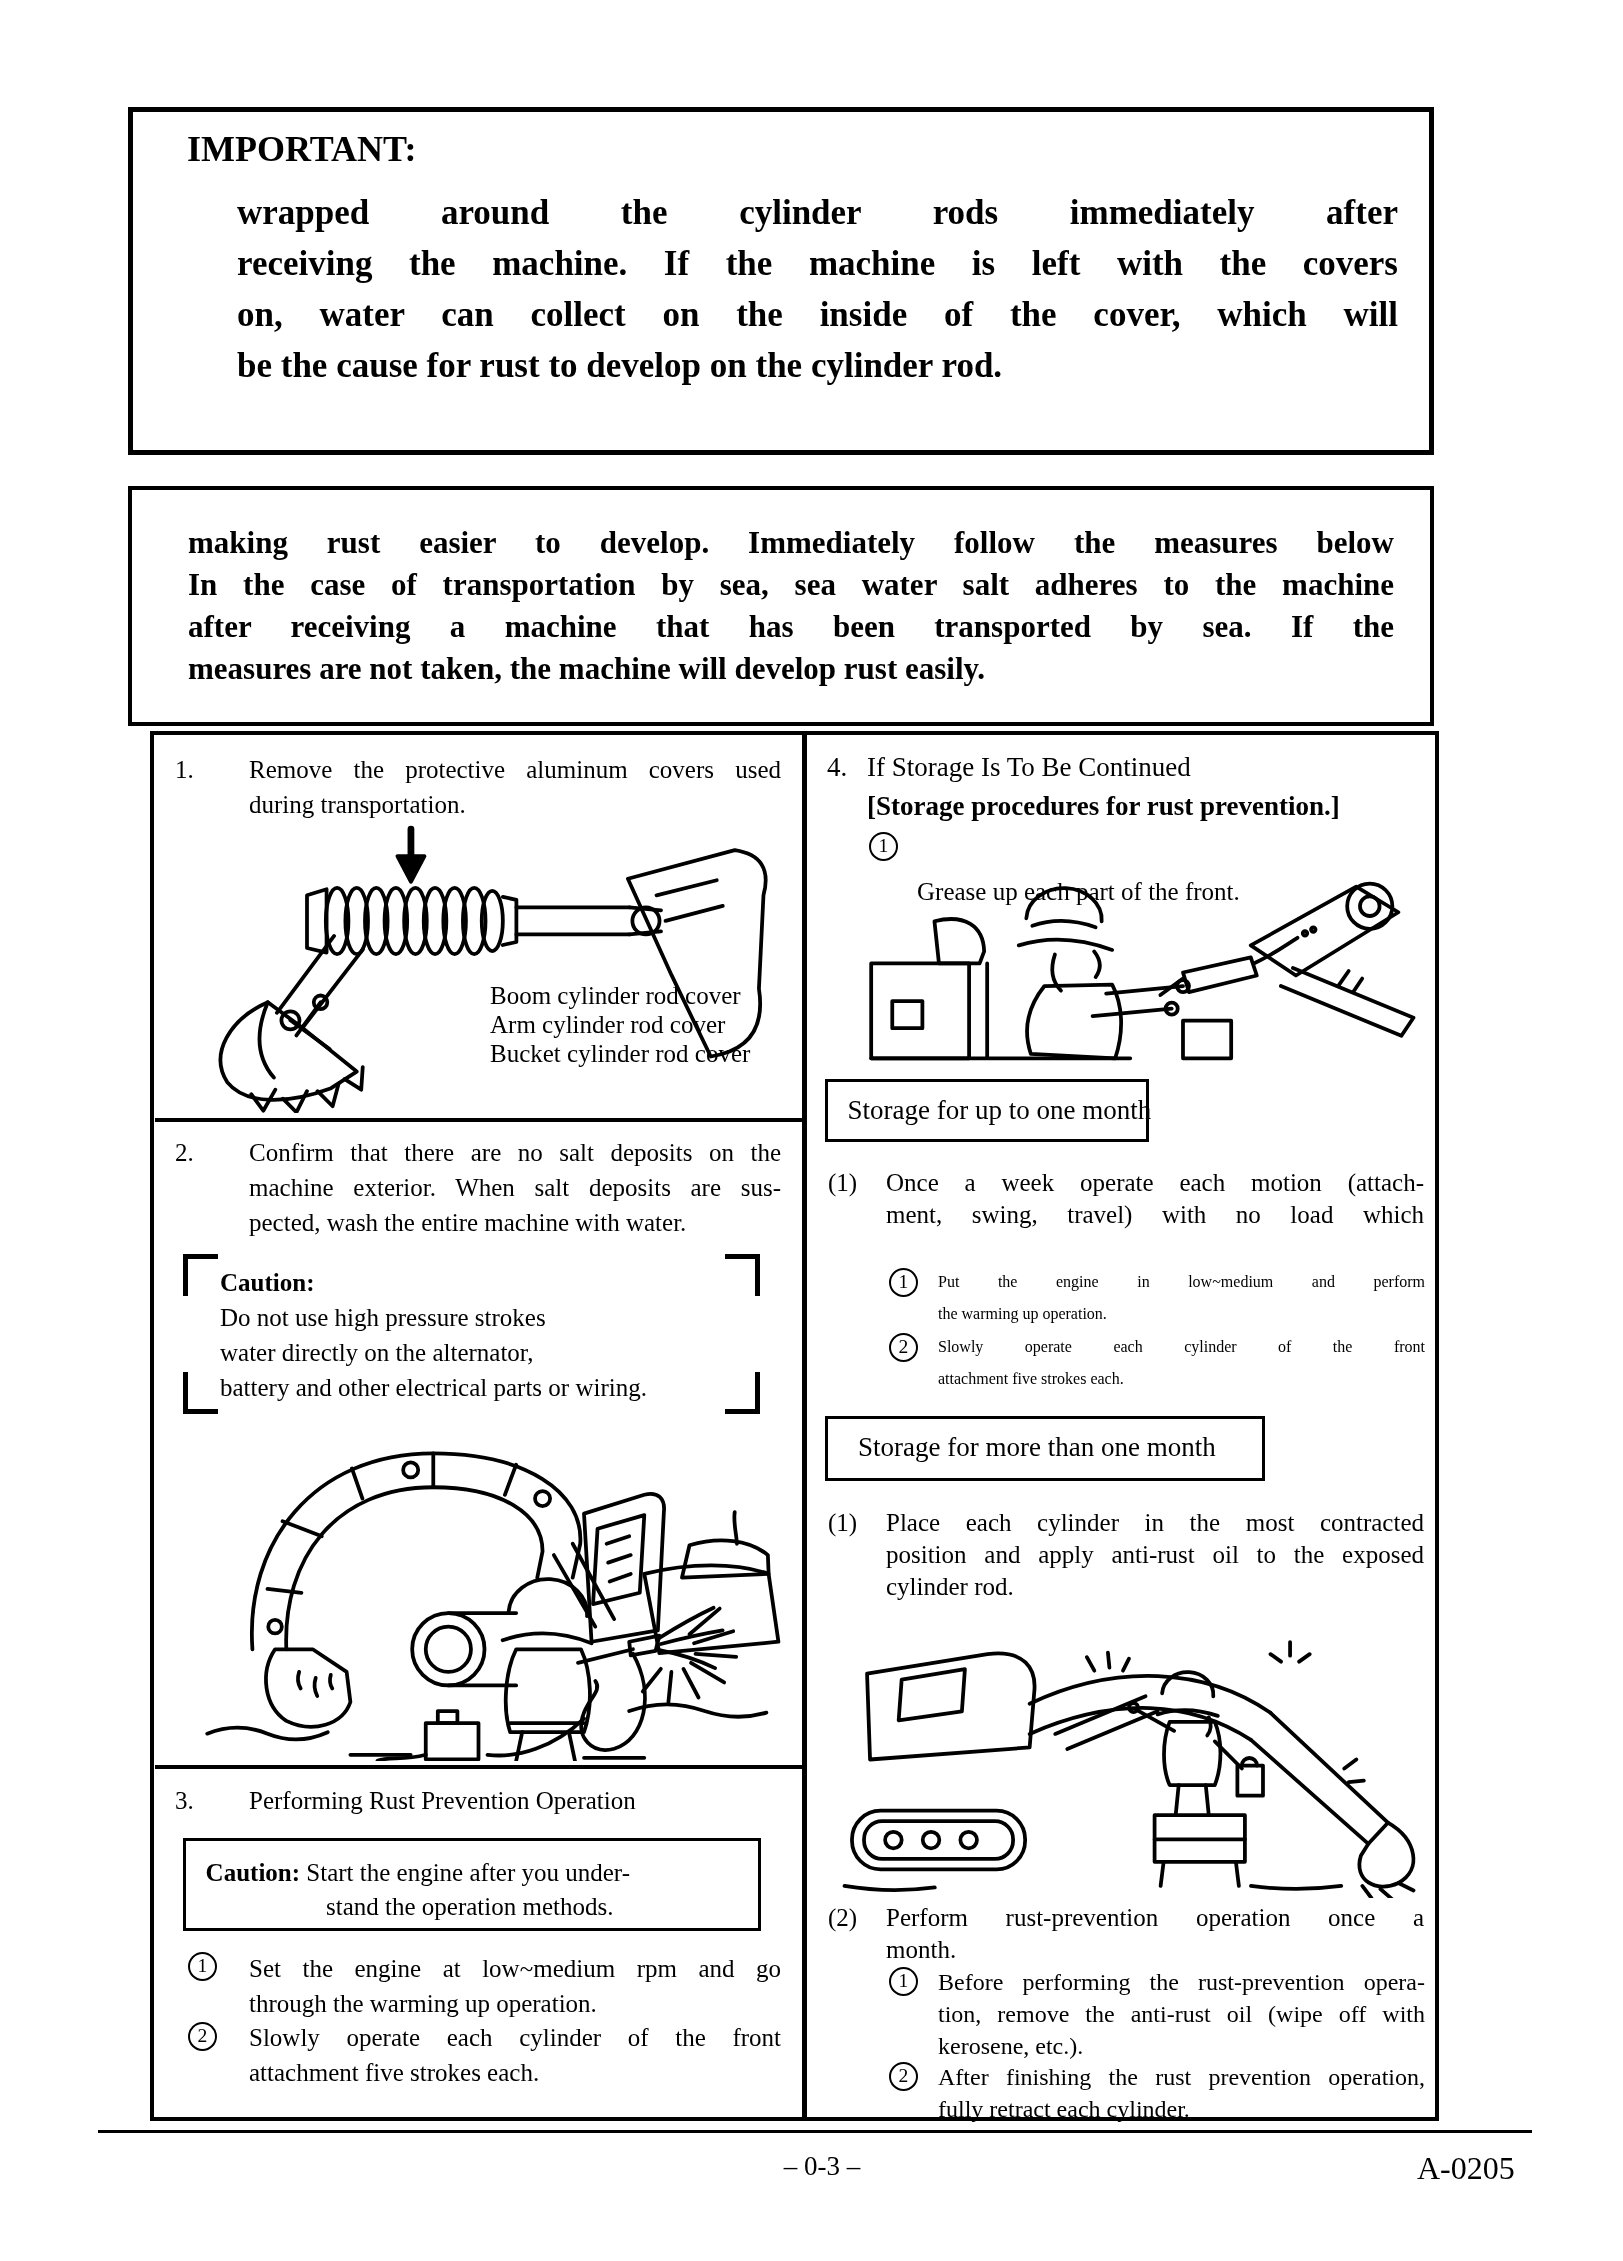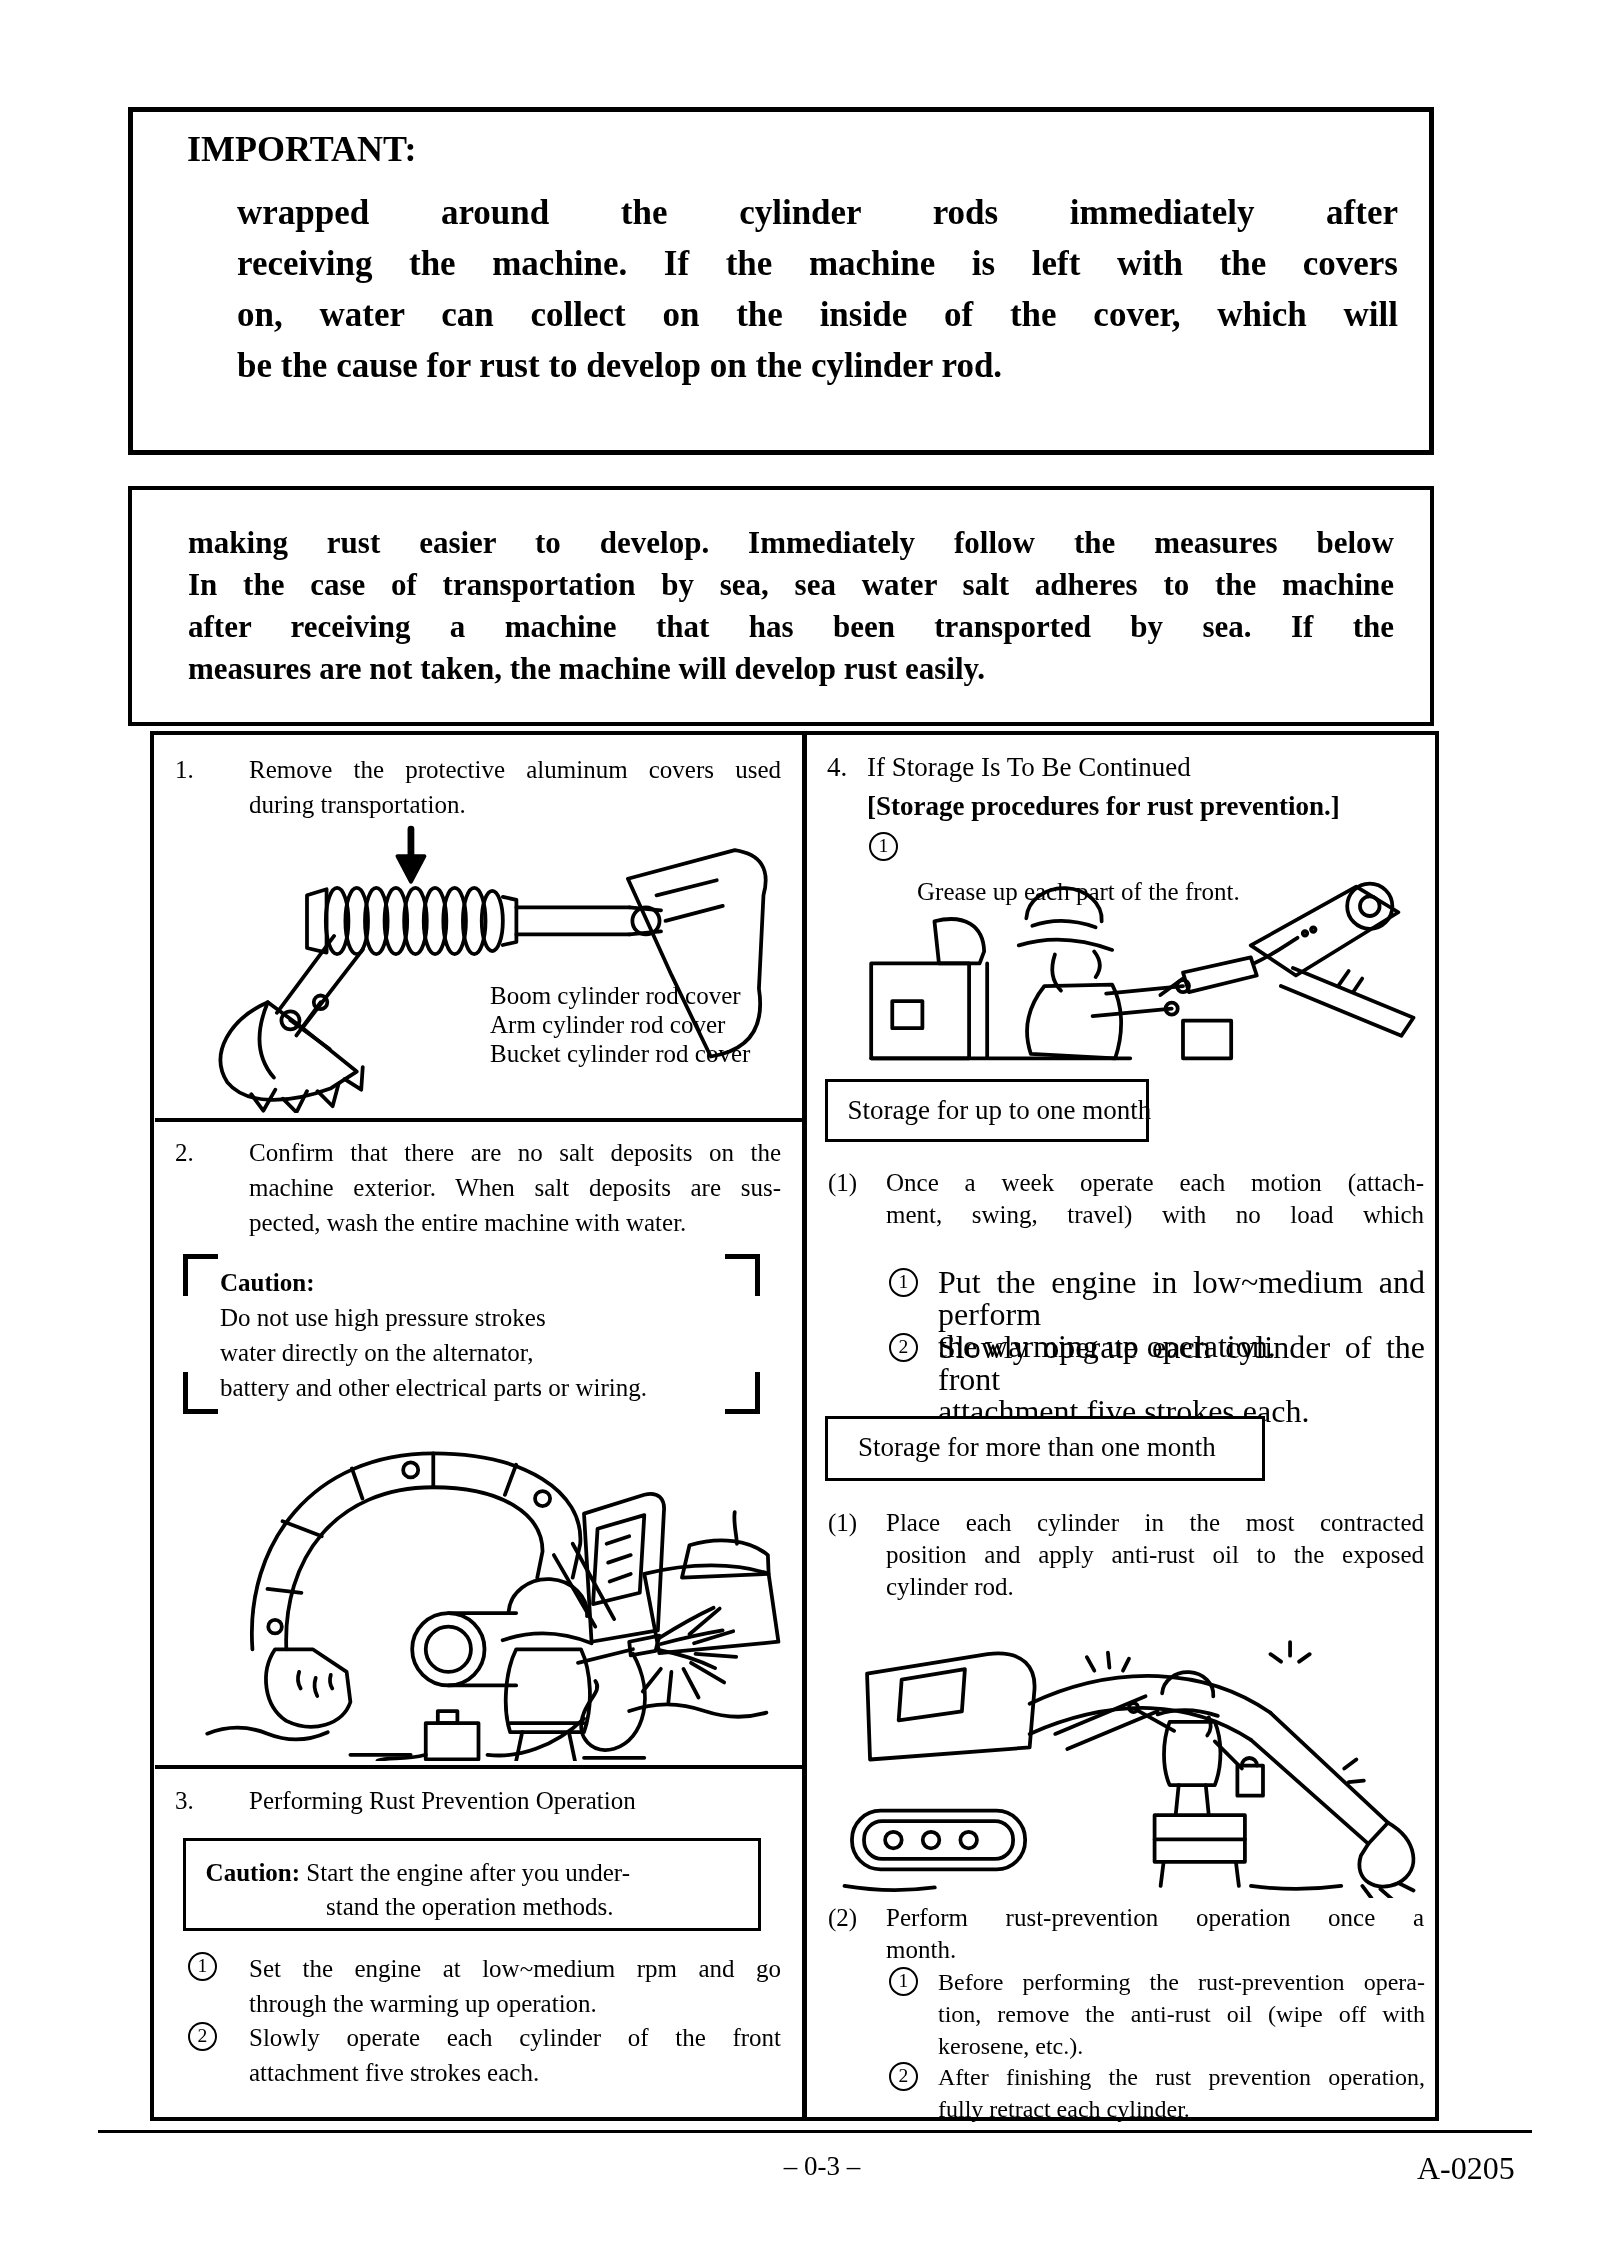--- a/index.html
+++ b/index.html
@@ -11,21 +11,21 @@
   .bar{position:absolute;background:#000}
   .ln{text-justify:inter-word}
   .j{text-align:justify;text-align-last:justify}
   .nw{white-space:nowrap}
   .b{font-weight:bold}
   .impt{font-weight:bold;font-size:36px;line-height:39px}
   .imp{font-weight:bold;font-size:35px;line-height:51px}
   .sea{font-weight:bold;font-size:31px;line-height:42px}
   .body{font-size:25px;line-height:35px}
   .rc{font-size:25px;line-height:32px}
-  .rcs{font-size:32px;line-height:32px}
+  .rcs{font-size:16px;line-height:32px}
   .rcl{font-size:25px;line-height:32px}
   .rcls{font-size:24px;line-height:32px}
   .lbl{font-size:25px;line-height:29px}
   .t36{font-size:27px}
   .sbox{font-size:27px}
   .foot{font-size:27px}
   .code{font-size:32px}
   .circ{box-sizing:border-box;display:inline-block;width:29px;height:29px;border:2.3px solid #000;
         border-radius:50%;text-align:center;line-height:23.4px;font-size:19.6px;background:#fff}
   .corner{position:absolute;width:35px;height:42px;border:0 solid #000;box-sizing:border-box}

